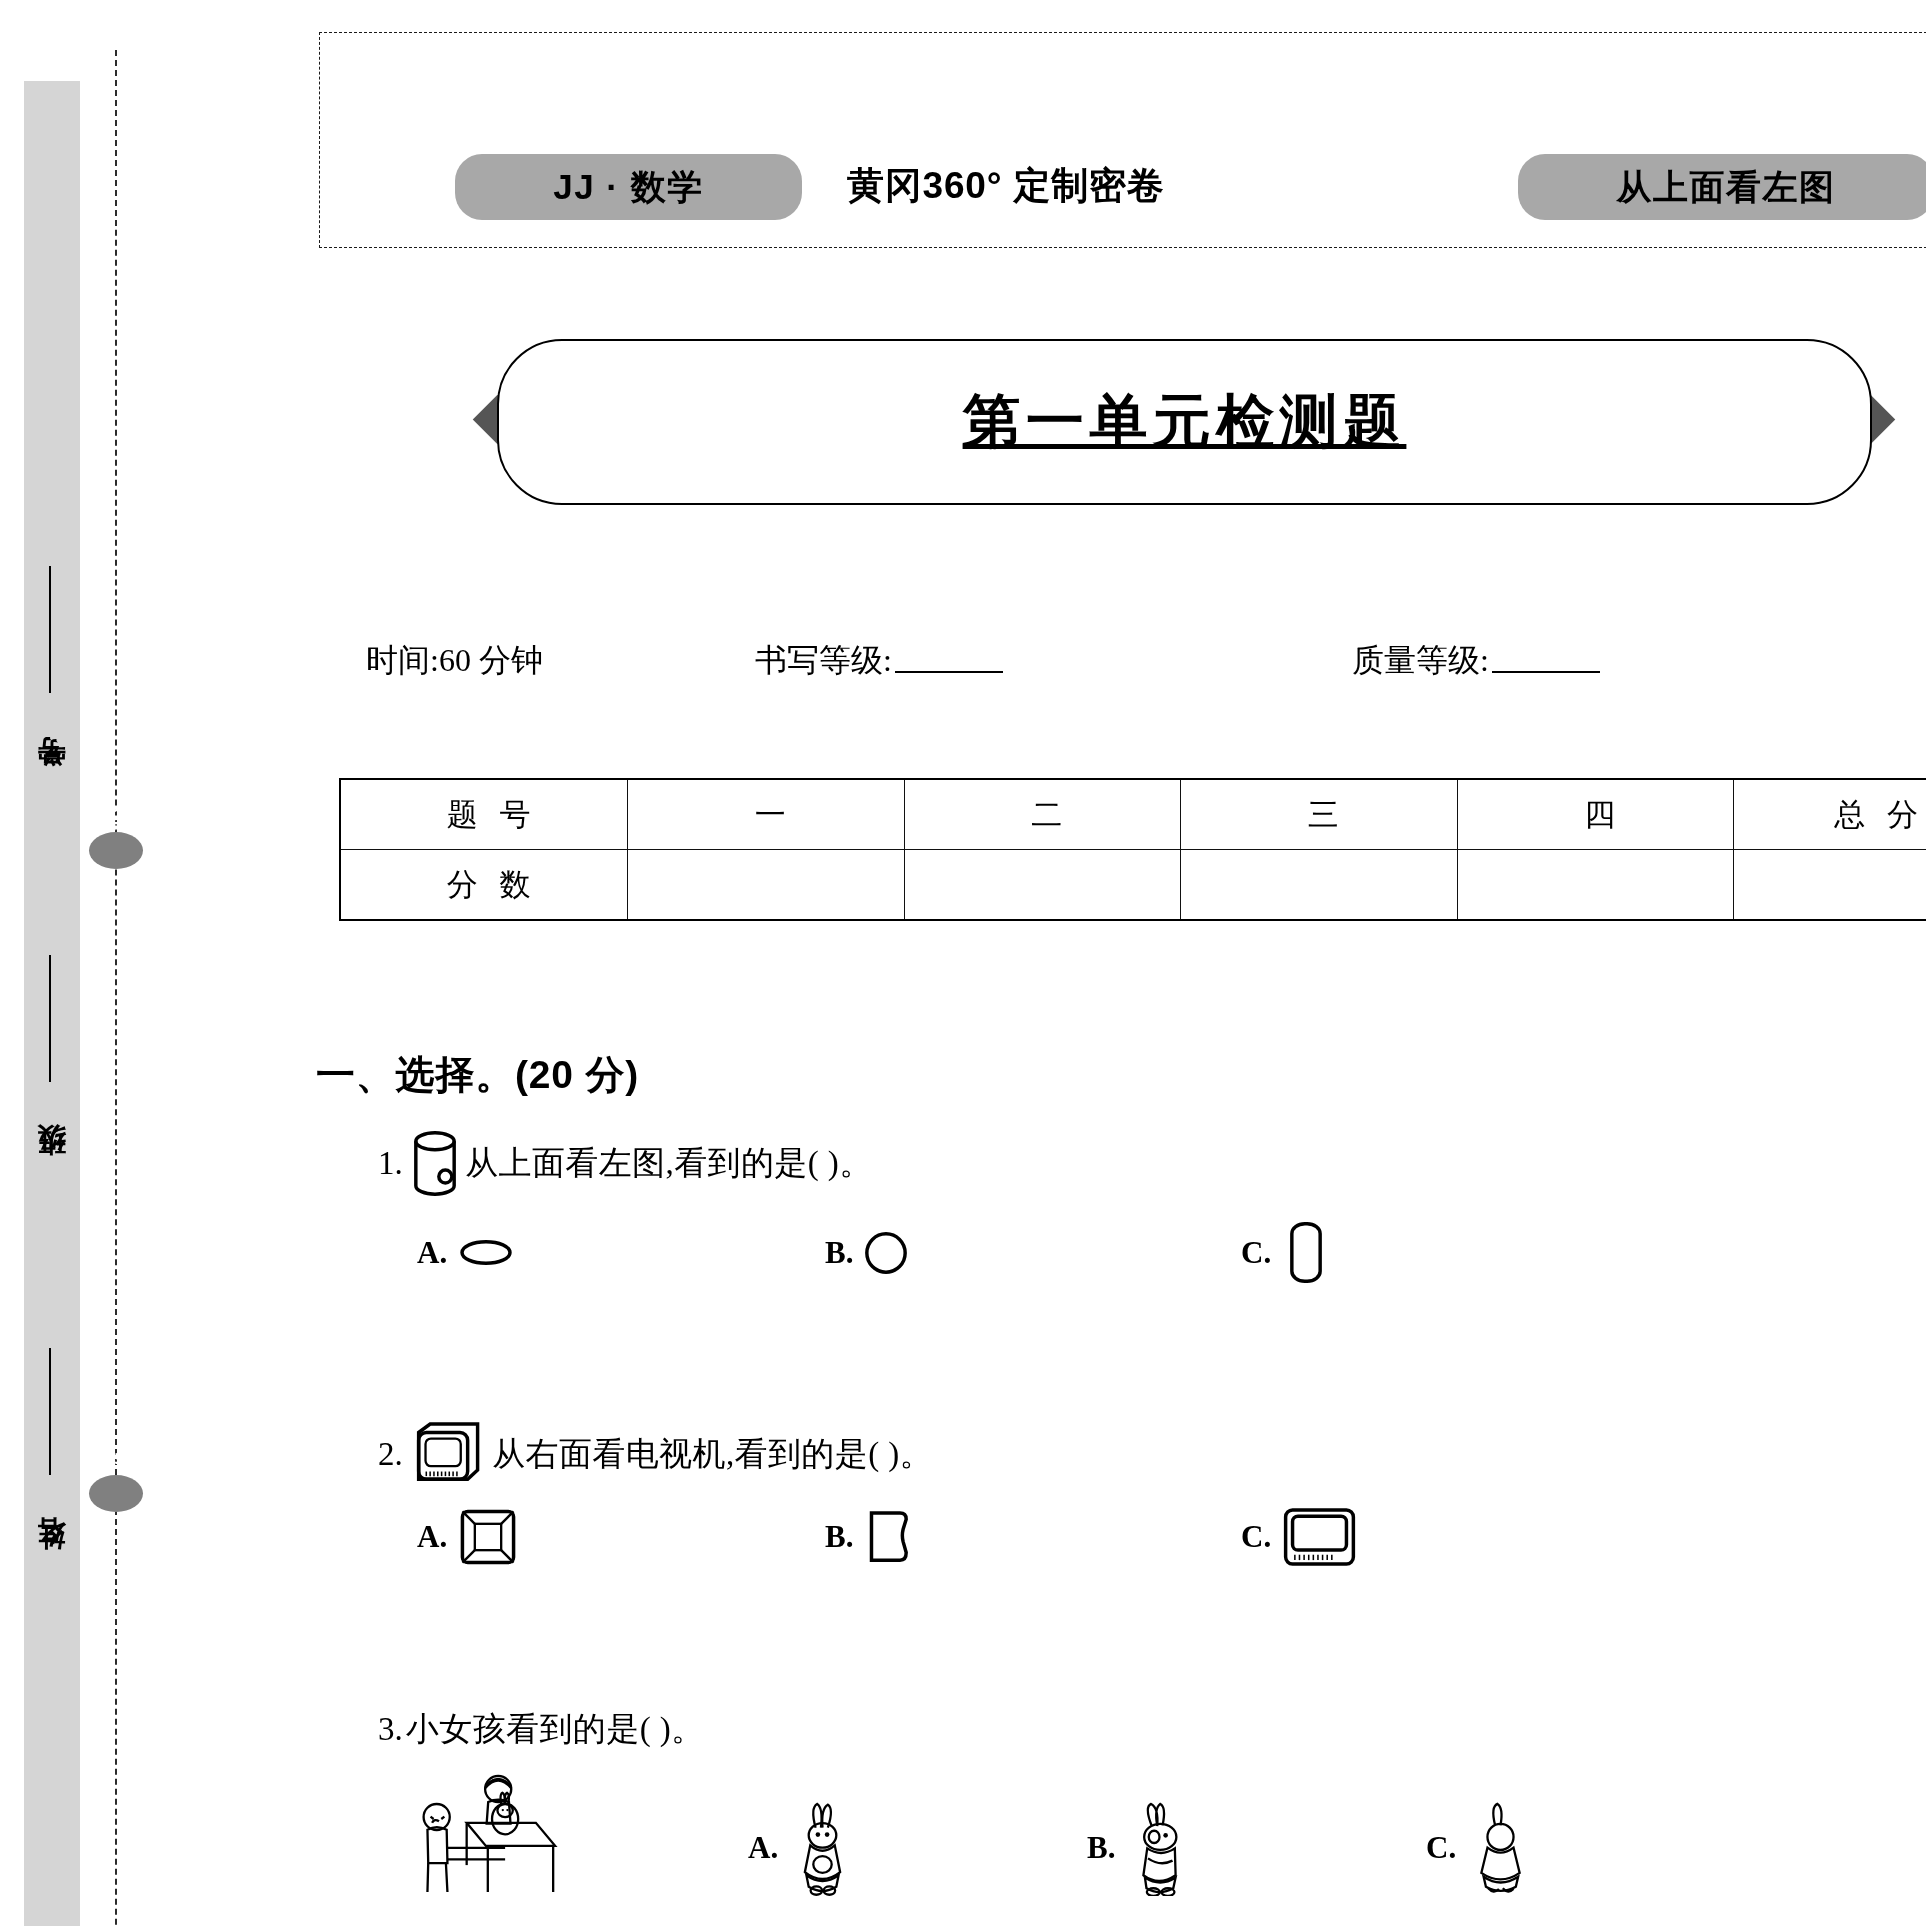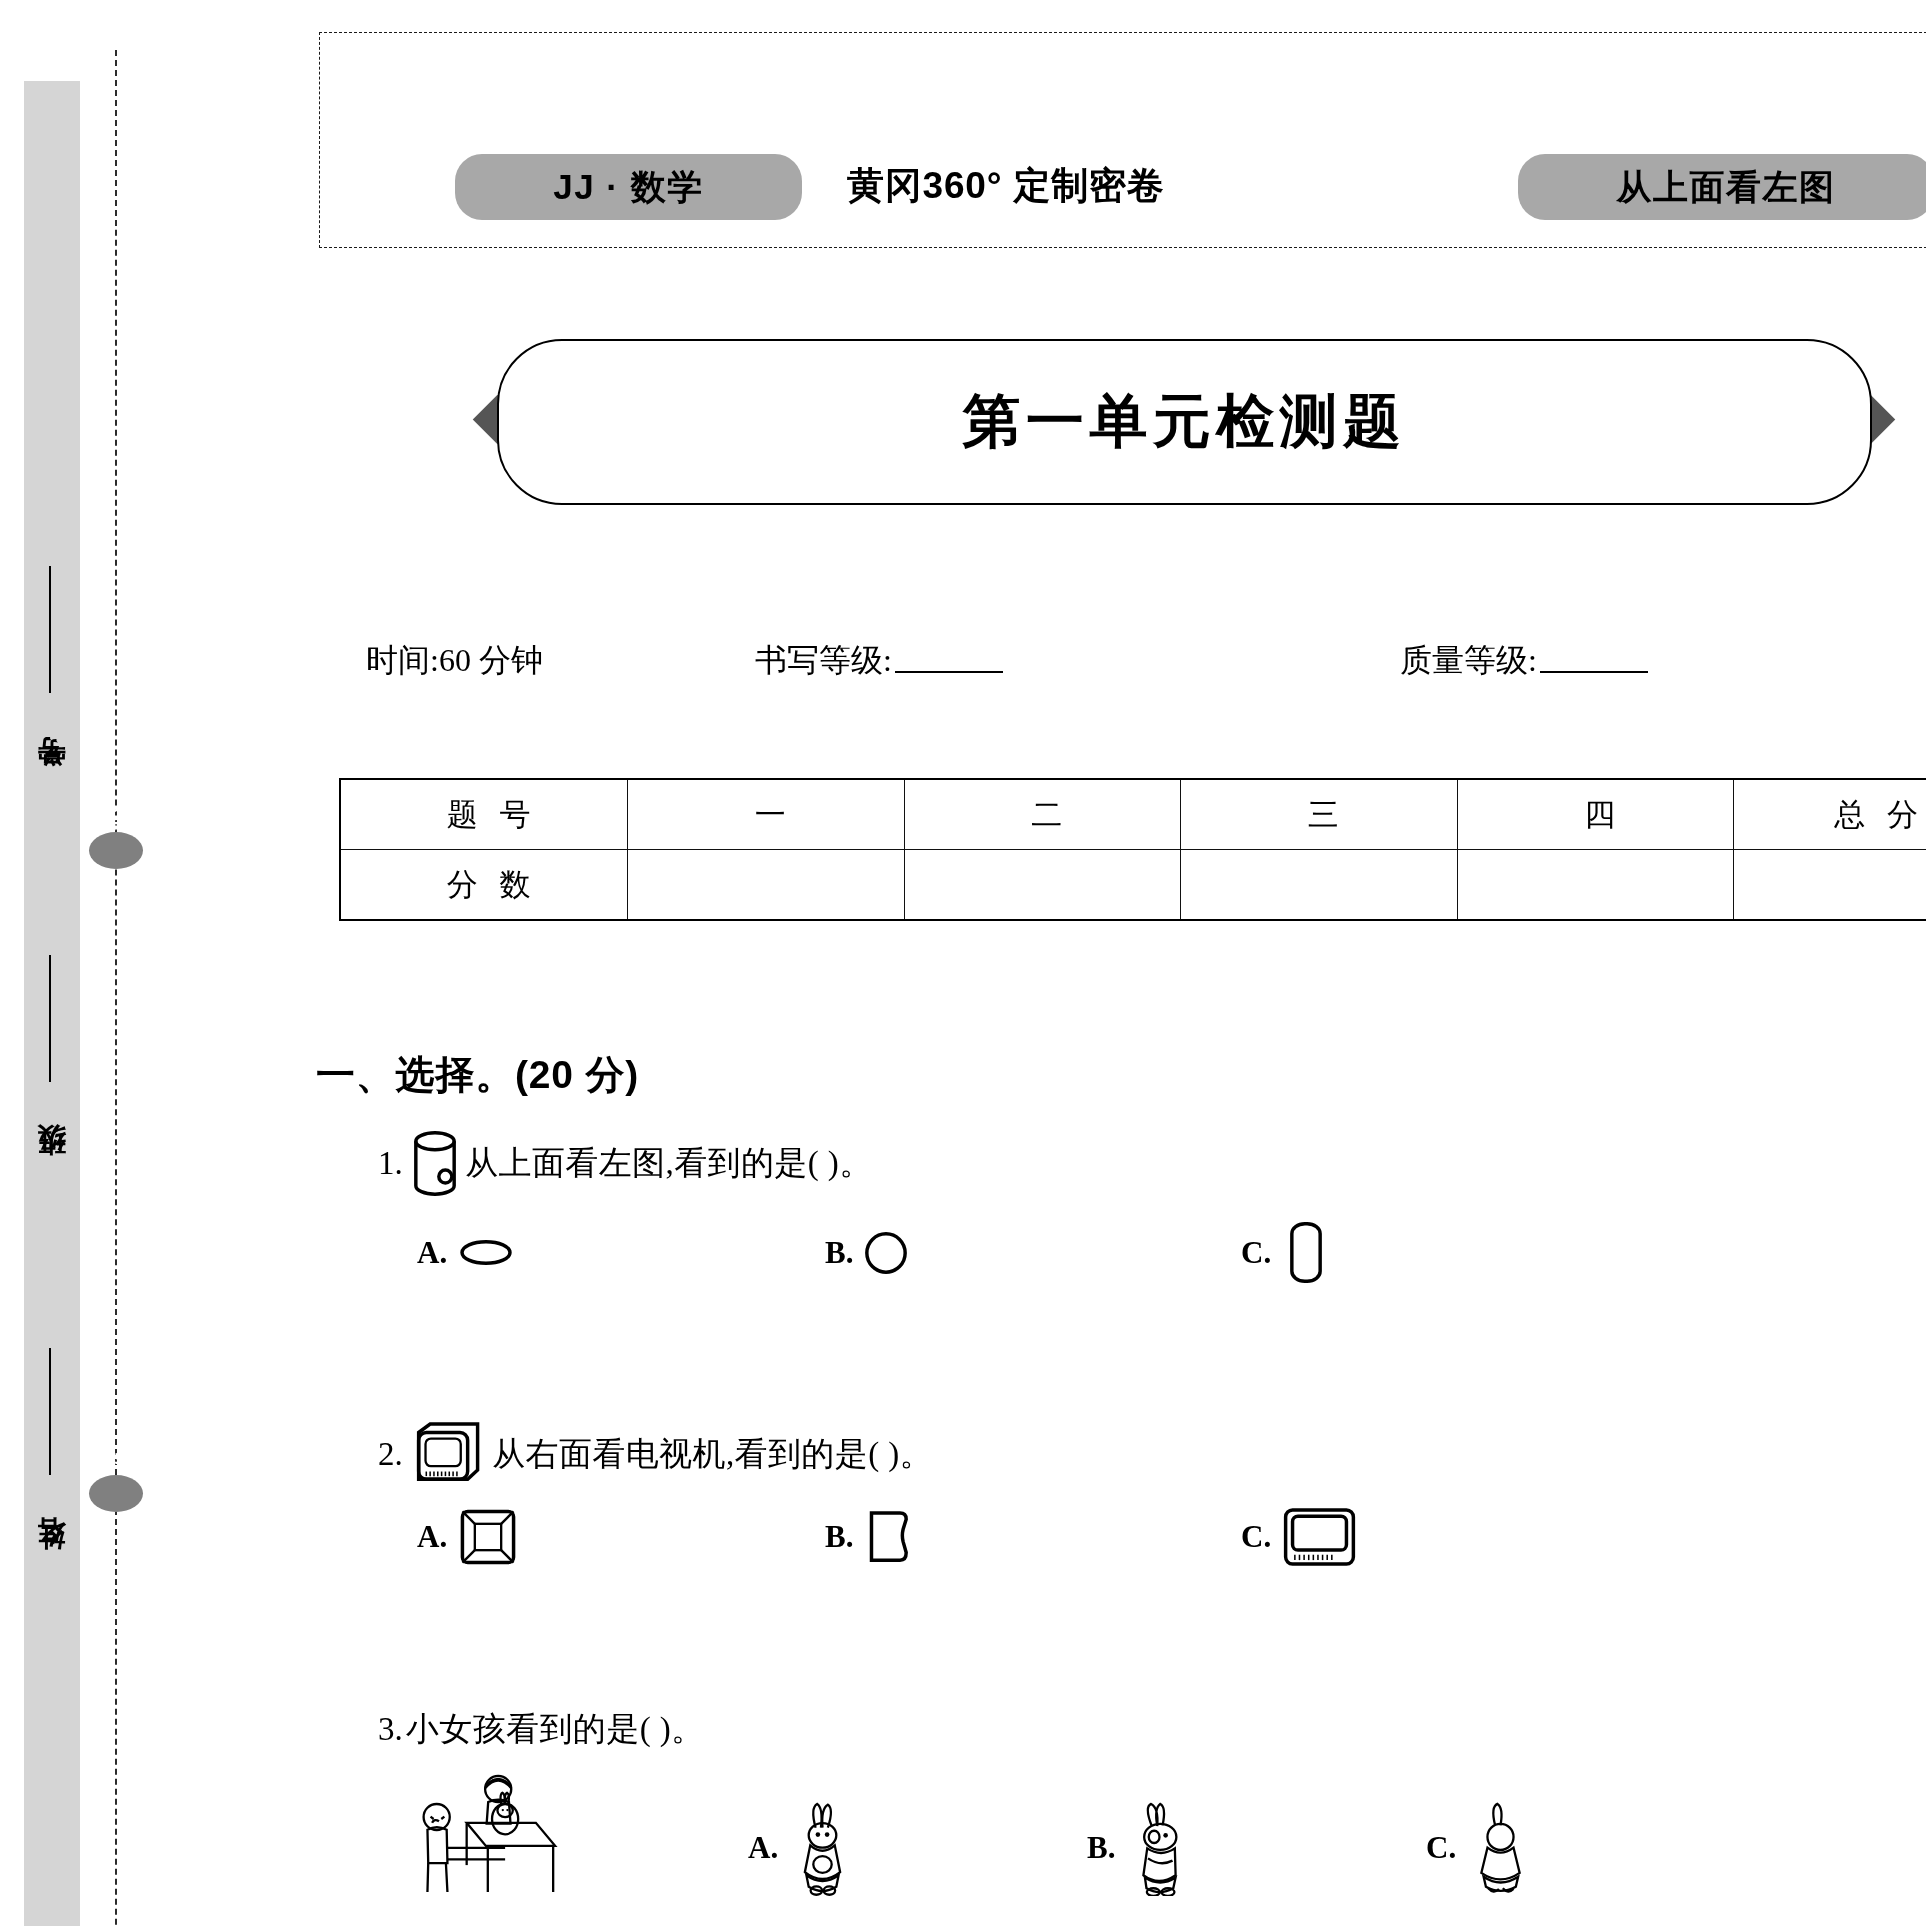--- a/index.html
+++ b/index.html
@@ -78,20 +78,21 @@
   
   .titlebox{
     position:absolute;left:181px;top:339px;width:1371px;height:162px;
     border:2.7px solid #000;border-radius:65px;
     display:flex;align-items:center;justify-content:center;
     background:#fff;
   }
   .titlebox span{
     font-size:58px;font-weight:700;letter-spacing:5.4px;
     font-family:"Liberation Sans","DejaVu Sans",sans-serif;
+    text-decoration:underline;
   }
   .diamond{
     position:absolute;width:35px;height:35px;background:#555;
     transform:rotate(45deg);top:402px;
   }
   #dia-left{left:164px;}
   #dia-right{left:1537px;}
 
   
   .metaline{
@@ -195,21 +196,21 @@
       <span>第一单元检测题</span>
     </div>
 
     <div class="metaline">
       <div class="m" style="left:27px;">
         <span>时间:60 分钟</span>
       </div>
       <div class="m" style="left:416px;">
         <span>书写等级:</span><span class="uline"></span>
       </div>
-      <div class="m" style="left:1061px;">
+      <div class="m" style="left:1013px;">
         <span>质量等级:</span><span class="uline"></span>
       </div>
     </div>
 
     <table class="scoretable">
       <tbody>
           <tr>
         <td>题 号</td>
         <td>一</td>
         <td>二</td>

